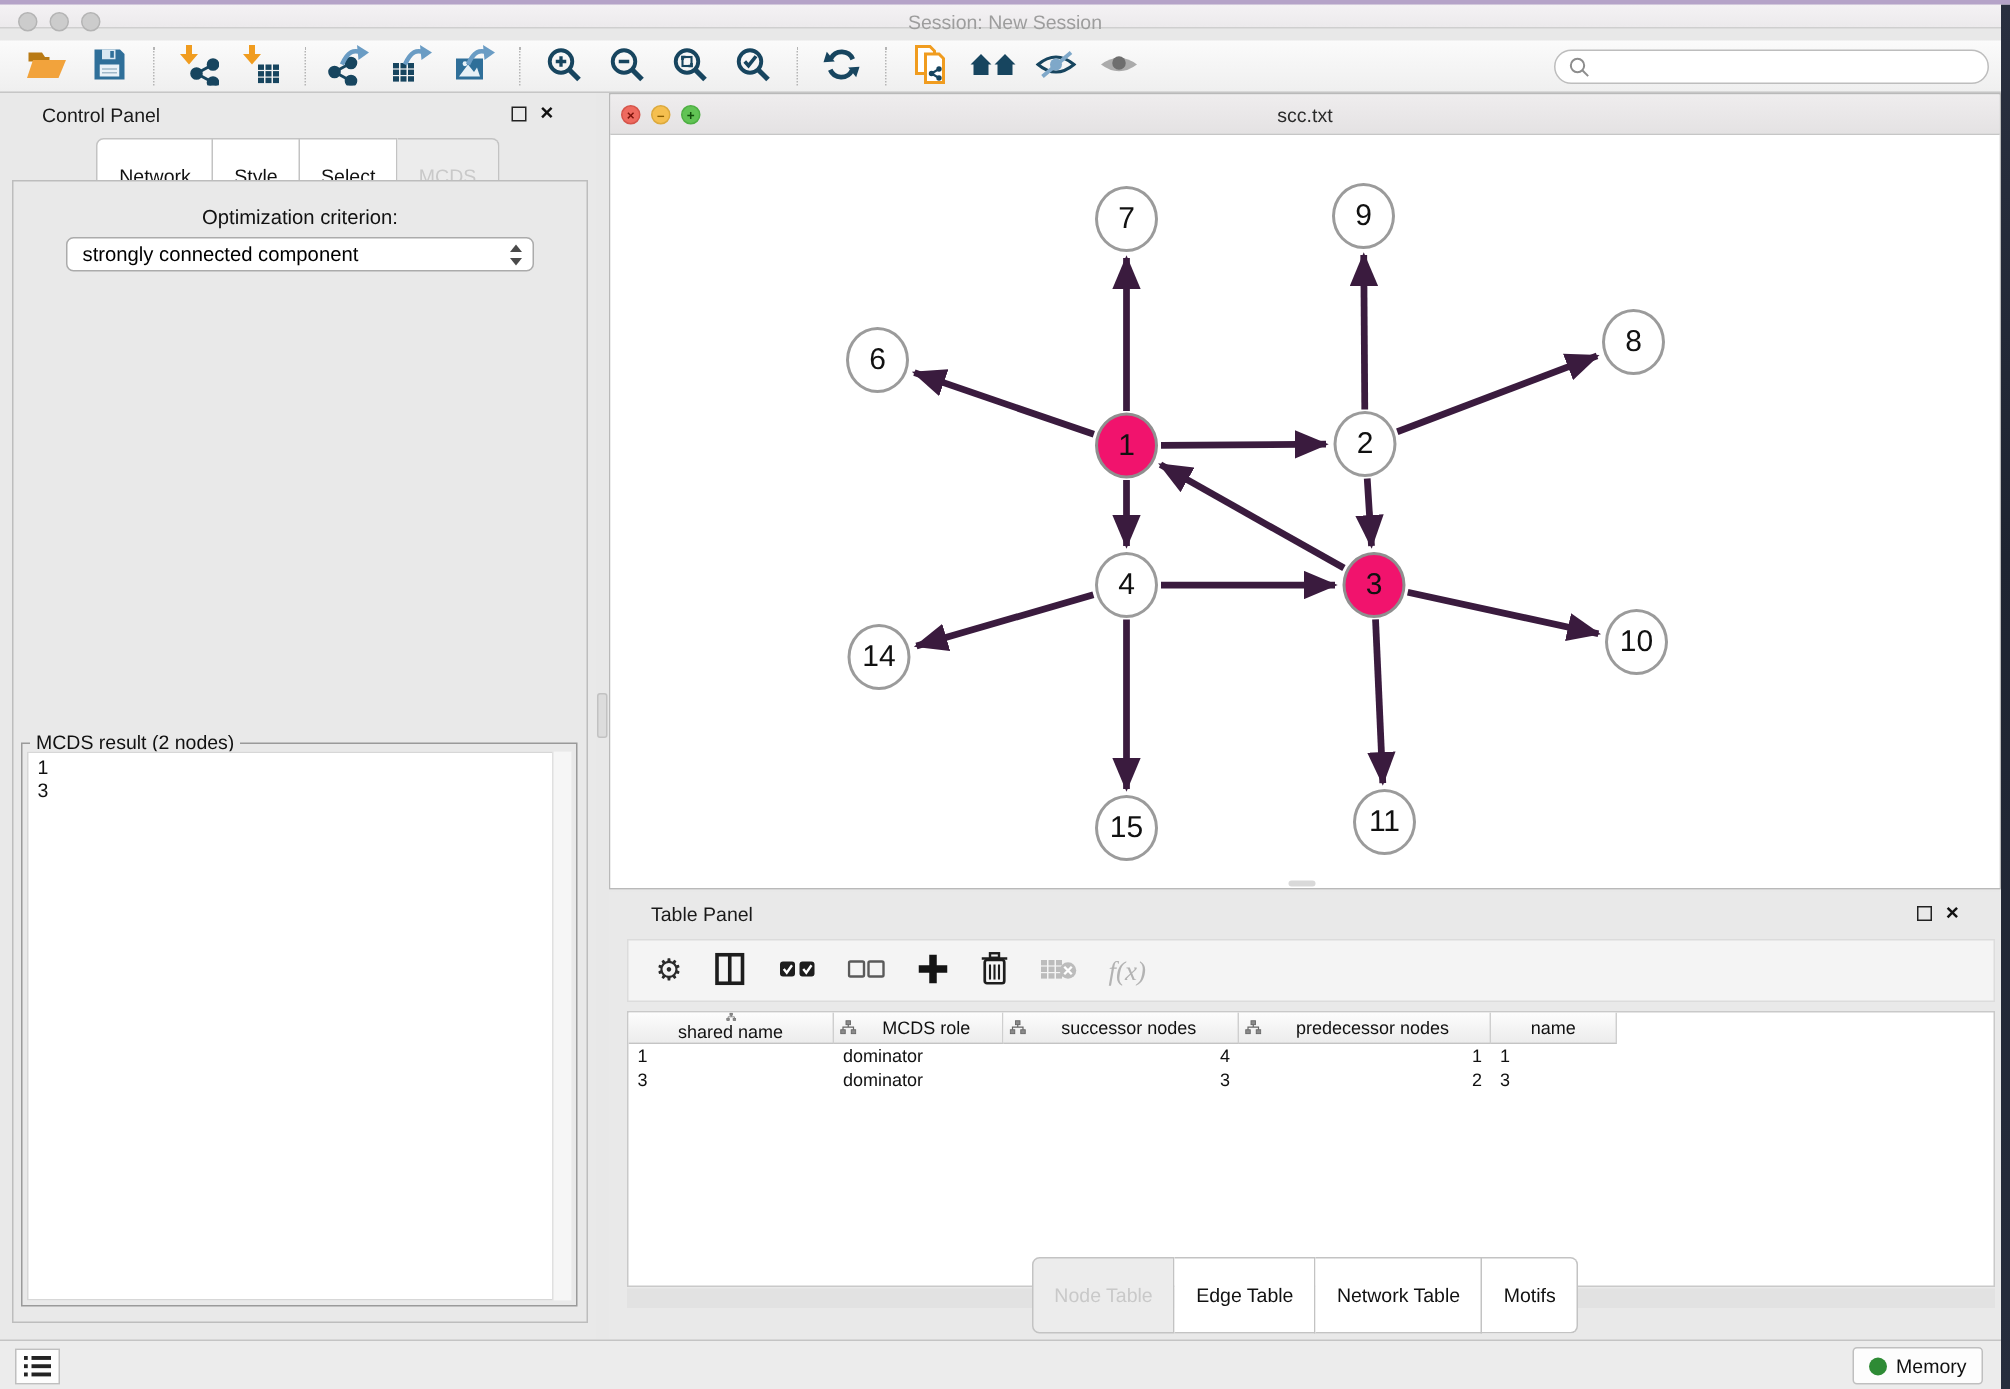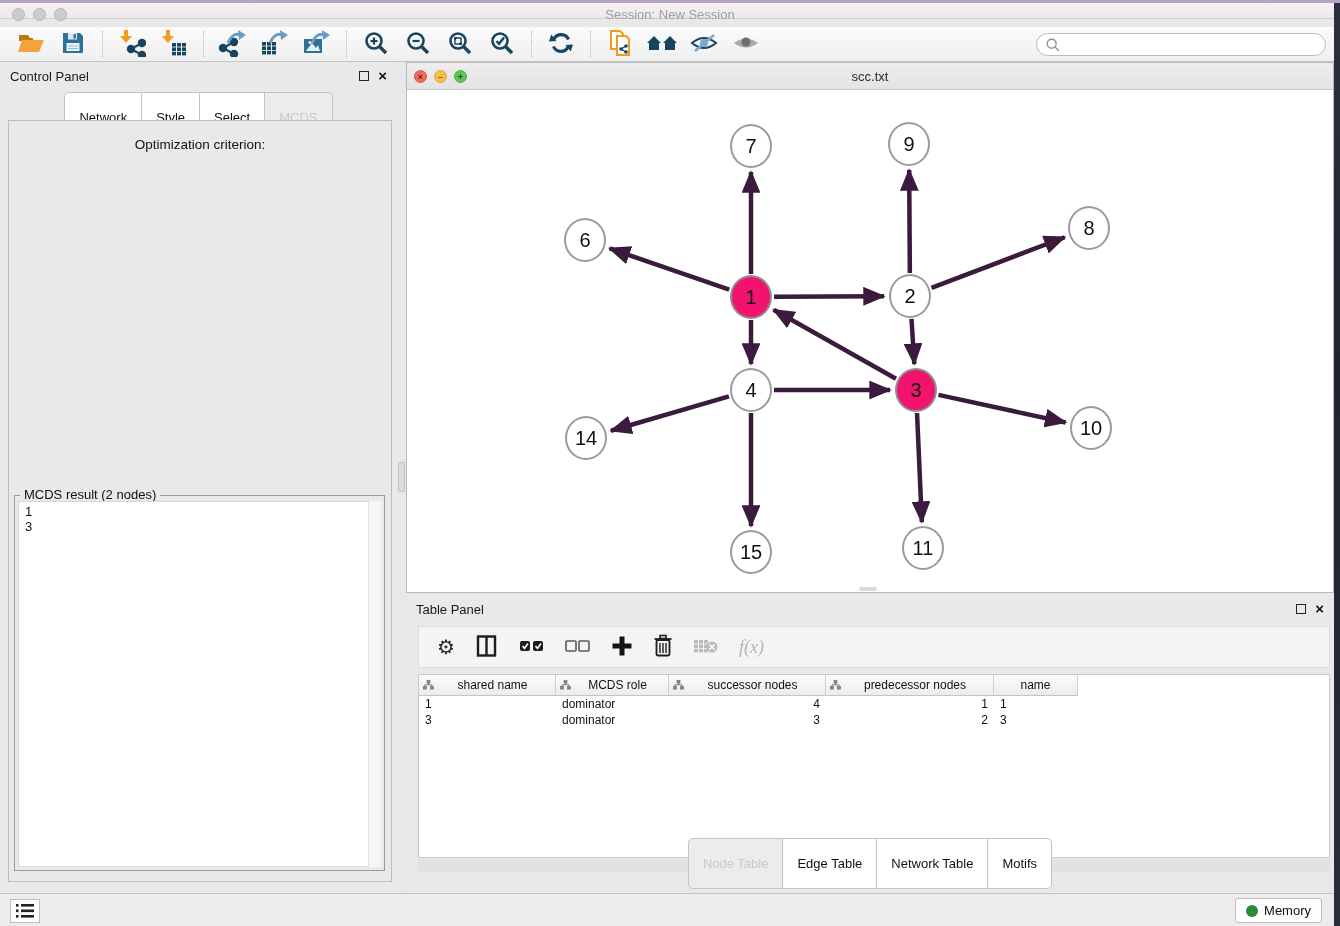--- a/index.html
+++ b/index.html
@@ -23,21 +23,21 @@
     background:linear-gradient(#fbfbfb,#efefef); border-bottom:1px solid #c6c6c6;
     display:flex; align-items:center; padding-left:10px; }
   .tb-btn { width:42px; height:30px; display:flex; align-items:center; justify-content:center; background:none; border:none; }
   .tb-sep { width:1px; height:26px; margin:0 8px; border-left:1px dotted #b5b5b5; }
   .search-wrap { position:absolute; right:14px; top:6px; width:290px; height:23px;
     background:#fff; border:1px solid #bdbdbd; border-radius:12px; display:flex; align-items:center; padding-left:8px; }
   .search-wrap input { border:none; outline:none; flex:1; font-size:12px; background:transparent; height:100%; }
 
   
   .control-panel { position:absolute; left:0; top:62px; width:397px; height:831px; background:#e9e9e9; }
-  .panel-head { height:28px; display:flex; align-items:center; padding:0 10px; }
+  .panel-head { height:28px; display:flex; align-items:center; padding:0 28px; }
   .panel-head .ph-title { font-size:13px; color:#1a1a1a; }
   .panel-head .ph-icons { margin-left:auto; display:flex; gap:9px; align-items:center; }
   .float-box { width:10px; height:10px; border:1.6px solid #222; }
   .close-x { font-size:15px; font-weight:900; color:#111; line-height:10px; }
 
   .cp-tabs { display:flex; justify-content:center; margin-top:2px; }
   .tab { font-size:13px; padding:17px 14px; background:#fff; border:1px solid #c3c3c3; border-left:none; color:#111; }
   .tab:first-child { border-left:1px solid #c3c3c3; border-radius:5px 0 0 5px; }
   .tab:last-child { border-radius:0 5px 5px 0; }
   .tab.active { background:#ececec; color:#c9c9c9; }
@@ -301,20 +301,27 @@
       </span>
     </div>
     <div class="cp-tabs" id="cp-tabs">
         <div class="tab">Network</div>
         <div class="tab">Style</div>
         <div class="tab">Select</div>
         <div class="tab active">MCDS</div>
       </div>
     <div class="cp-body">
       <div class="opt-label">Optimization criterion:</div>
+      <div class="dropdown">
+        <span class="dd-text">strongly connected component</span>
+        <svg width="14" height="16" viewBox="0 0 14 16">
+          <path d="M7 1 L11 6 L3 6 Z" fill="#4a4a4a"></path>
+          <path d="M7 15 L11 10 L3 10 Z" fill="#4a4a4a"></path>
+        </svg>
+      </div>
       <div class="result-group">
         <div class="result-legend">MCDS result (2 nodes)</div>
         <div class="result-area" id="result-area">1
 3</div>
         <div class="result-scroll"></div>
       </div>
     </div>
   </div>
 
   <div class="v-split-grip"></div>
@@ -428,21 +435,21 @@
               <circle cx="19" cy="10" r="5.5" fill="#bcbcbc"></circle>
               <path d="M16.5 7.5 L21.5 12.5 M21.5 7.5 L16.5 12.5" stroke="#fff" stroke-width="1.6"></path>
             </svg></span>
         </button>
         <button class="tp-icon">
           <span class="fx">f(x)</span>
         </button>
       </div>
     <div class="tp-table">
       <div class="thead" id="thead">
-          <div class="th" style="width: 137px;">
+          <div class="th" style="width: 137px; flex-direction: column;">
             <svg width="11" height="10" viewBox="0 0 11 10">
               <g fill="#8a8a8a" stroke="#666" stroke-width="0.6">
                 <rect x="4" y="0.5" width="3" height="2.6"></rect>
                 <rect x="0.5" y="6.5" width="3" height="2.6"></rect>
                 <rect x="7.5" y="6.5" width="3" height="2.6"></rect>
               </g>
               <path d="M5.5 3 V4.8 M2 6.5 V4.8 H9 V6.5" fill="none" stroke="#666" stroke-width="0.8"></path>
             </svg>
             <span class="th-label">shared name</span>
           </div>

